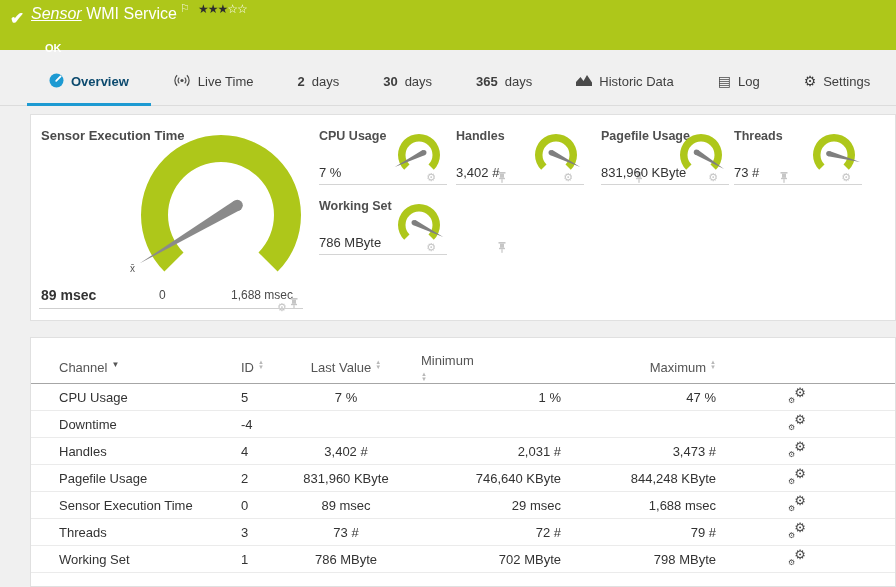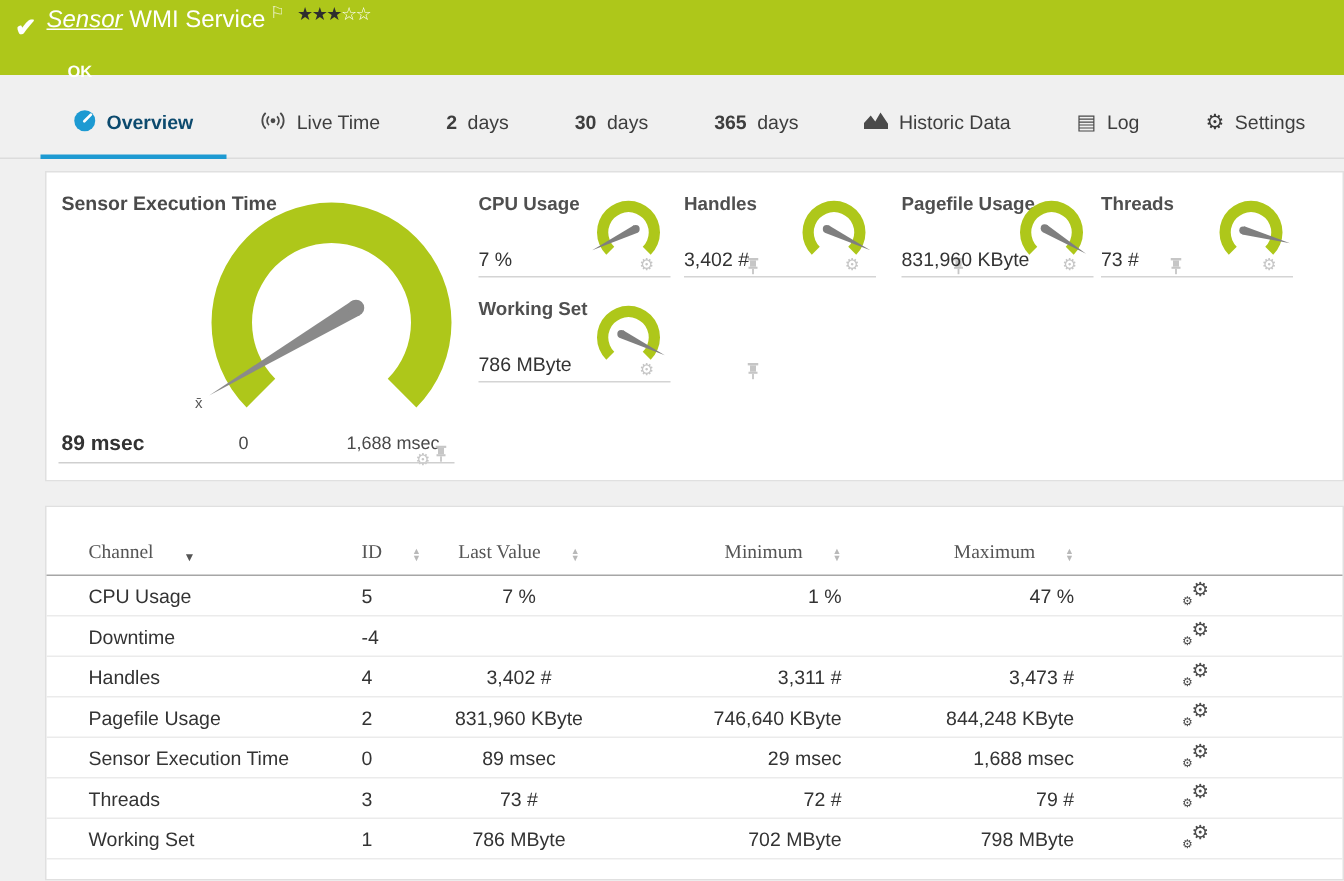--- a/index.html
+++ b/index.html
@@ -50,24 +50,24 @@
   .gcell .mini-icons { position:absolute; right:8px; bottom:1px; }
   
   .trow, .thead {
     display:grid; grid-template-columns:182px 30px 150px 140px 165px 100px;
     padding-left:28px; align-items:center; font-size:13px;
   }
   .thead { height:32px; margin-top:14px; border-bottom:1px solid #a6a6a6; color:#555; }
   .trow { height:27px; border-bottom:1px solid #ebebeb; color:#333; }
   .c-id { padding-left:0; }
   .c-last { text-align:center; }
-  .c-min { text-align:right; }
+  .c-min { text-align:right;flex-direction:column; }
   .c-max { text-align:right; padding-right:10px; }
   .c-gear { padding-left:62px; }
-  .thead .hc { cursor:pointer; display:flex; align-items:flex-end; gap:20px;font-family:Liberation Serif, serif; }
+  .thead .hc { cursor:pointer; display:flex; align-items:flex-start; gap:4px; }
   .thead .c-last { justify-content:center; }
   .thead .c-min, .thead .c-max { justify-content:flex-end; }
   .sort { display:inline-flex; flex-direction:column; font-size:6px; line-height:5px; color:#b8b8b8; }
   .sort-active { font-size:8px; color:#555; }
   .chgear { position:relative; display:inline-block; width:18px; height:16px; cursor:pointer; }
   .chgear .g1 { position:absolute; right:0; top:-2px; font-size:13px; color:#4c4c4c; line-height:1; }
   .chgear .g2 { position:absolute; left:0; bottom:-1px; font-size:8px; color:#4c4c4c; line-height:1; }
 </style>
 </head>
 <body>
@@ -301,21 +301,21 @@
     <div class="c-id">-4</div>
     <div class="c-last"></div>
     <div class="c-min"></div>
     <div class="c-max"></div>
     <div class="c-gear"><span class="chgear"><span class="g1">⚙</span><span class="g2">⚙</span></span></div>
       </div>
       <div class="trow">
         <div class="c-ch">Handles</div>
     <div class="c-id">4</div>
     <div class="c-last">3,402 #</div>
-    <div class="c-min">3,311 #</div>
+    <div class="c-min">2,031 #</div>
     <div class="c-max">3,473 #</div>
     <div class="c-gear"><span class="chgear"><span class="g1">⚙</span><span class="g2">⚙</span></span></div>
       </div>
       <div class="trow">
         <div class="c-ch">Pagefile Usage</div>
     <div class="c-id">2</div>
     <div class="c-last">831,960 KByte</div>
     <div class="c-min">746,640 KByte</div>
     <div class="c-max">844,248 KByte</div>
     <div class="c-gear"><span class="chgear"><span class="g1">⚙</span><span class="g2">⚙</span></span></div>

